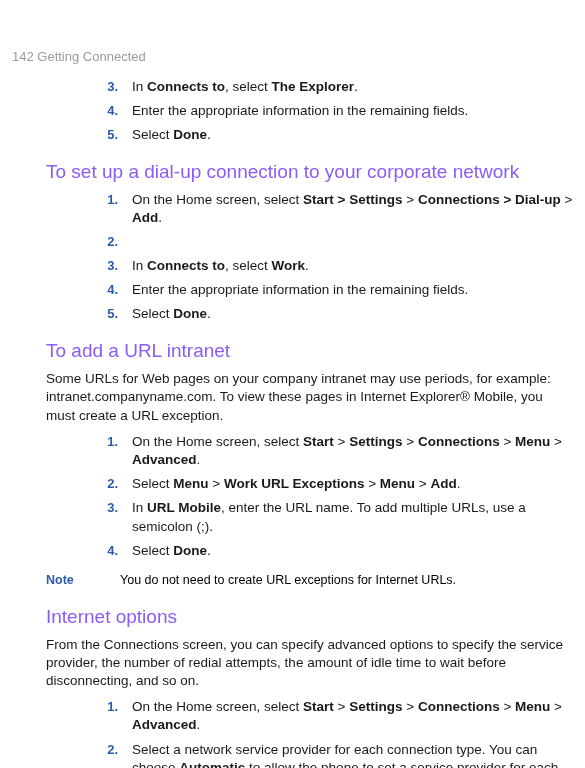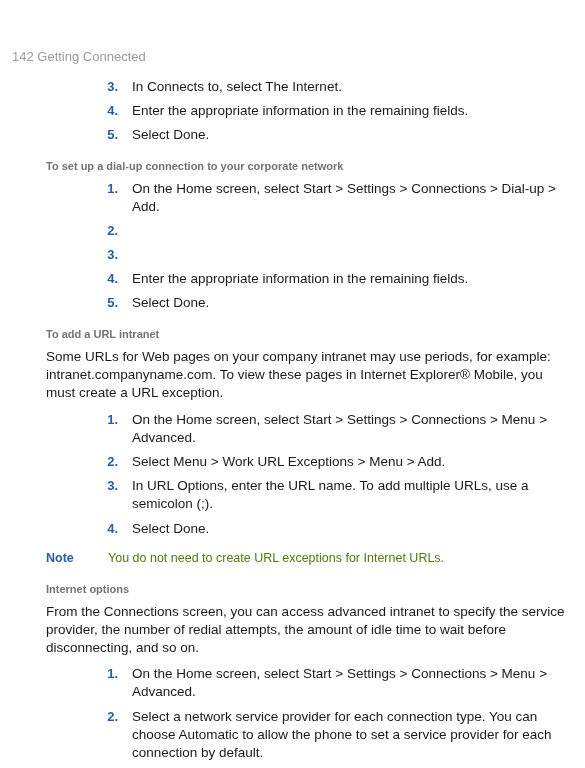--- a/index.html
+++ b/index.html
@@ -37,23 +37,23 @@
       text-align: right;
       padding-right: 14px;
       color: #2b5aa8;
       font-weight: bold;
       font-size: 13px;
     }
     .step-body {
       flex: 1;
     }
     .heading-blue {
-      color: #737373;
-      font-weight: bold;
-      font-size: 11px;
+      color: #8b5cf6;
+      font-weight: normal;
+      font-size: 19px;
       margin-top: 15px;
       margin-bottom: 6px;
       margin-left: -30px;
       padding-left: 0;
     }
     .para-block {
       margin-left: -30px;
       margin-bottom: 8px;
     }
     .note {
@@ -62,42 +62,43 @@
       margin-left: -30px;
     }
     .note-label {
       flex: 0 0 62px;
       color: #2b5aa8;
       font-weight: bold;
       font-size: 12.5px;
     }
     .note-body {
       flex: 1;
-      color: #4d7c0f;
+      color: #000000;
       font-size: 12.5px;
+      margin-left: 12px;
     }
     .bold {
-      font-weight: normal;
+      font-weight: bold;
     }
     .section {
       margin-left: 30px;
     }
   </style>
 </head>
 <body>
 
 <div class="page-header">142  Getting Connected</div>
 
 <div class="content">
 
   <div class="section">
     <div class="step">
       <div class="step-num">3.</div>
       <div class="step-body">
-        <span>In </span><span class="bold">Connects to</span><span>, select </span><span class="bold">The Internet</span><span>.</span>
+        <span>In </span><span class="bold">Connects to</span><span>, select </span><span class="bold">The Explorer</span><span>.</span>
       </div>
     </div>
     <div class="step">
       <div class="step-num">4.</div>
       <div class="step-body"><span>Enter the appropriate information in the remaining fields.</span></div>
     </div>
     <div class="step">
       <div class="step-num">5.</div>
       <div class="step-body">
         <span>Select </span><span class="bold">Done</span><span>.</span>
@@ -109,20 +110,23 @@
       <div class="step-num">1.</div>
       <div class="step-body">
         <span>On the Home screen, select </span><span class="bold">Start &gt; </span><span class="bold">Settings</span><span> &gt; </span><span class="bold">Connections &gt; Dial-up</span><span> &gt; </span><span class="bold">Add</span><span>.</span>
       </div>
     </div>
     <div class="step">
       <div class="step-num">2.</div>
     </div>
     <div class="step">
       <div class="step-num">3.</div>
+      <div class="step-body">
+        <span>In </span><span class="bold">Connects to</span><span>, select </span><span class="bold">Work</span><span>.</span>
+      </div>
     </div>
     <div class="step">
       <div class="step-num">4.</div>
       <div class="step-body"><span>Enter the appropriate information in the remaining fields.</span></div>
     </div>
     <div class="step">
       <div class="step-num">5.</div>
       <div class="step-body">
         <span>Select </span><span class="bold">Done</span><span>.</span>
       </div>
@@ -138,37 +142,37 @@
     </div>
     <div class="step">
       <div class="step-num">2.</div>
       <div class="step-body">
         <span>Select </span><span class="bold">Menu</span><span> &gt; </span><span class="bold">Work URL Exceptions</span><span> &gt; </span><span class="bold">Menu</span><span> &gt; </span><span class="bold">Add</span><span>.</span>
       </div>
     </div>
     <div class="step">
       <div class="step-num">3.</div>
       <div class="step-body">
-        <span>In </span><span class="bold">URL Options</span><span>, enter the URL name. To add multiple URLs, use a semicolon (;).</span>
+        <span>In </span><span class="bold">URL Mobile</span><span>, enter the URL name. To add multiple URLs, use a semicolon (;).</span>
       </div>
     </div>
     <div class="step">
       <div class="step-num">4.</div>
       <div class="step-body">
         <span>Select </span><span class="bold">Done</span><span>.</span>
       </div>
     </div>
 
     <div class="note">
       <div class="note-label">Note</div>
       <div class="note-body">You do not need to create URL exceptions for Internet URLs.</div>
     </div>
 
     <div class="heading-blue">Internet options</div>
-    <div class="para-block">From the Connections screen, you can access advanced intranet to specify the service provider, the number of redial attempts, the amount of idle time to wait before disconnecting, and so on.</div>
+    <div class="para-block">From the Connections screen, you can specify advanced options to specify the service provider, the number of redial attempts, the amount of idle time to wait before disconnecting, and so on.</div>
     <div class="step">
       <div class="step-num">1.</div>
       <div class="step-body">
         <span>On the Home screen, select </span><span class="bold">Start</span><span> &gt; </span><span class="bold">Settings</span><span> &gt; </span><span class="bold">Connections</span><span> &gt; </span><span class="bold">Menu</span><span> &gt; </span><span class="bold">Advanced</span><span>.</span>
       </div>
     </div>
     <div class="step">
       <div class="step-num">2.</div>
       <div class="step-body">
         <span>Select a network service provider for each connection type. You can choose </span><span class="bold">Automatic</span><span> to allow the phone to set a service provider for each connection by default.</span>

